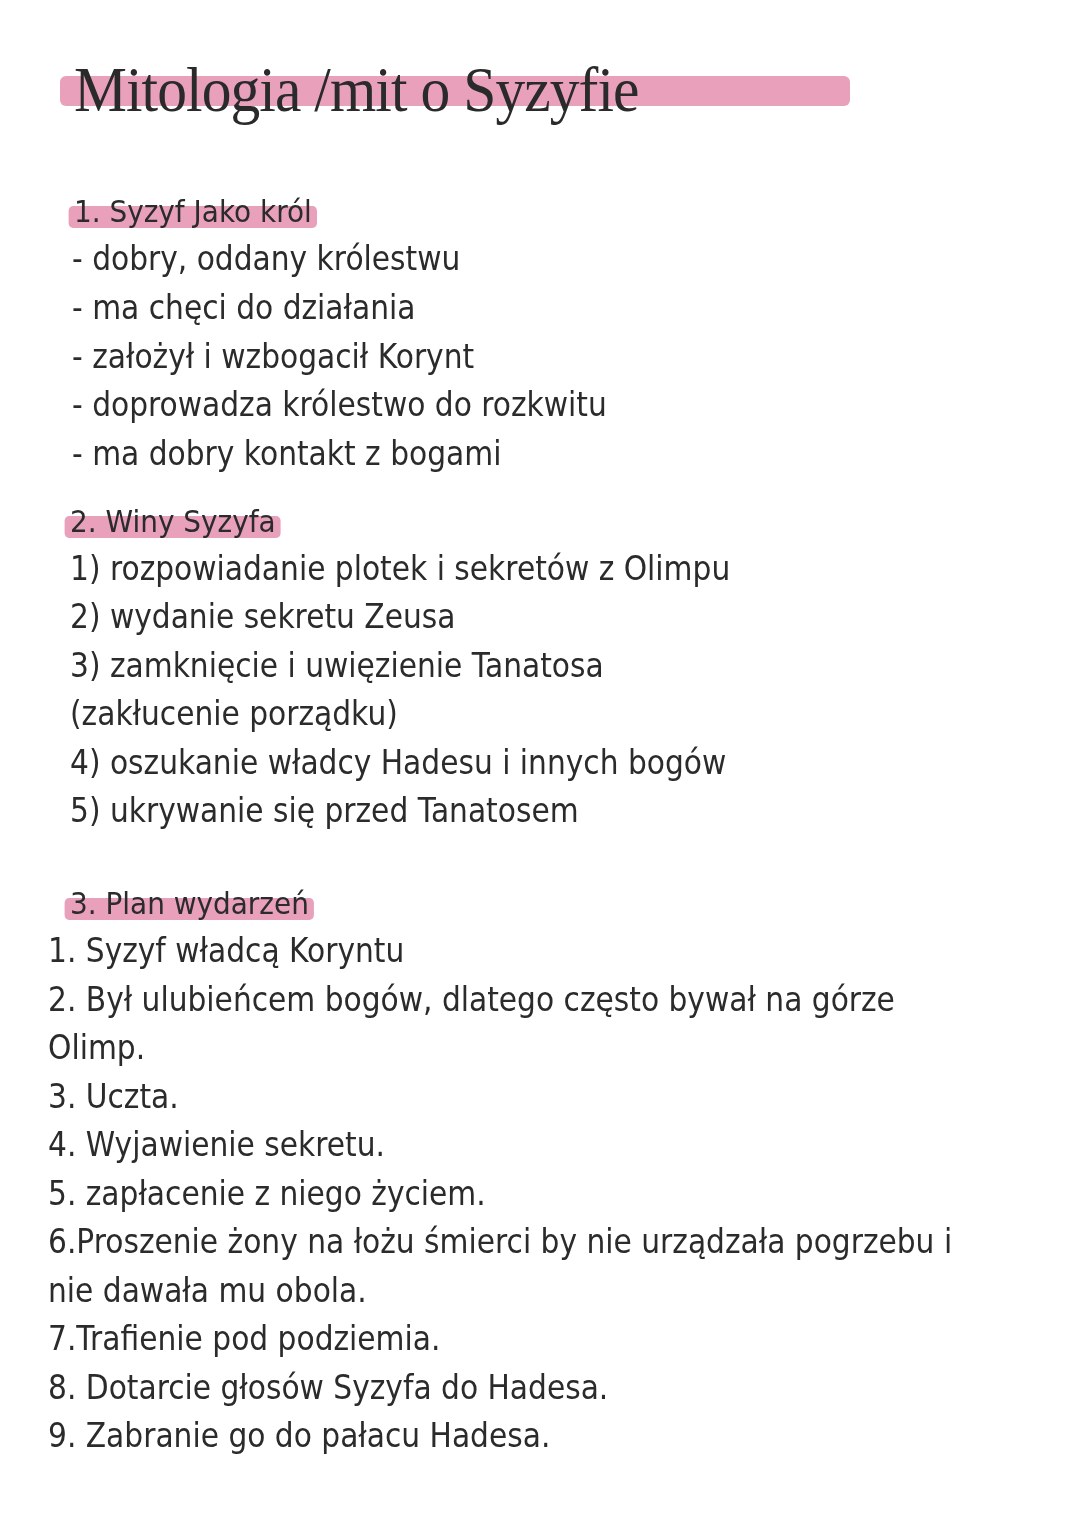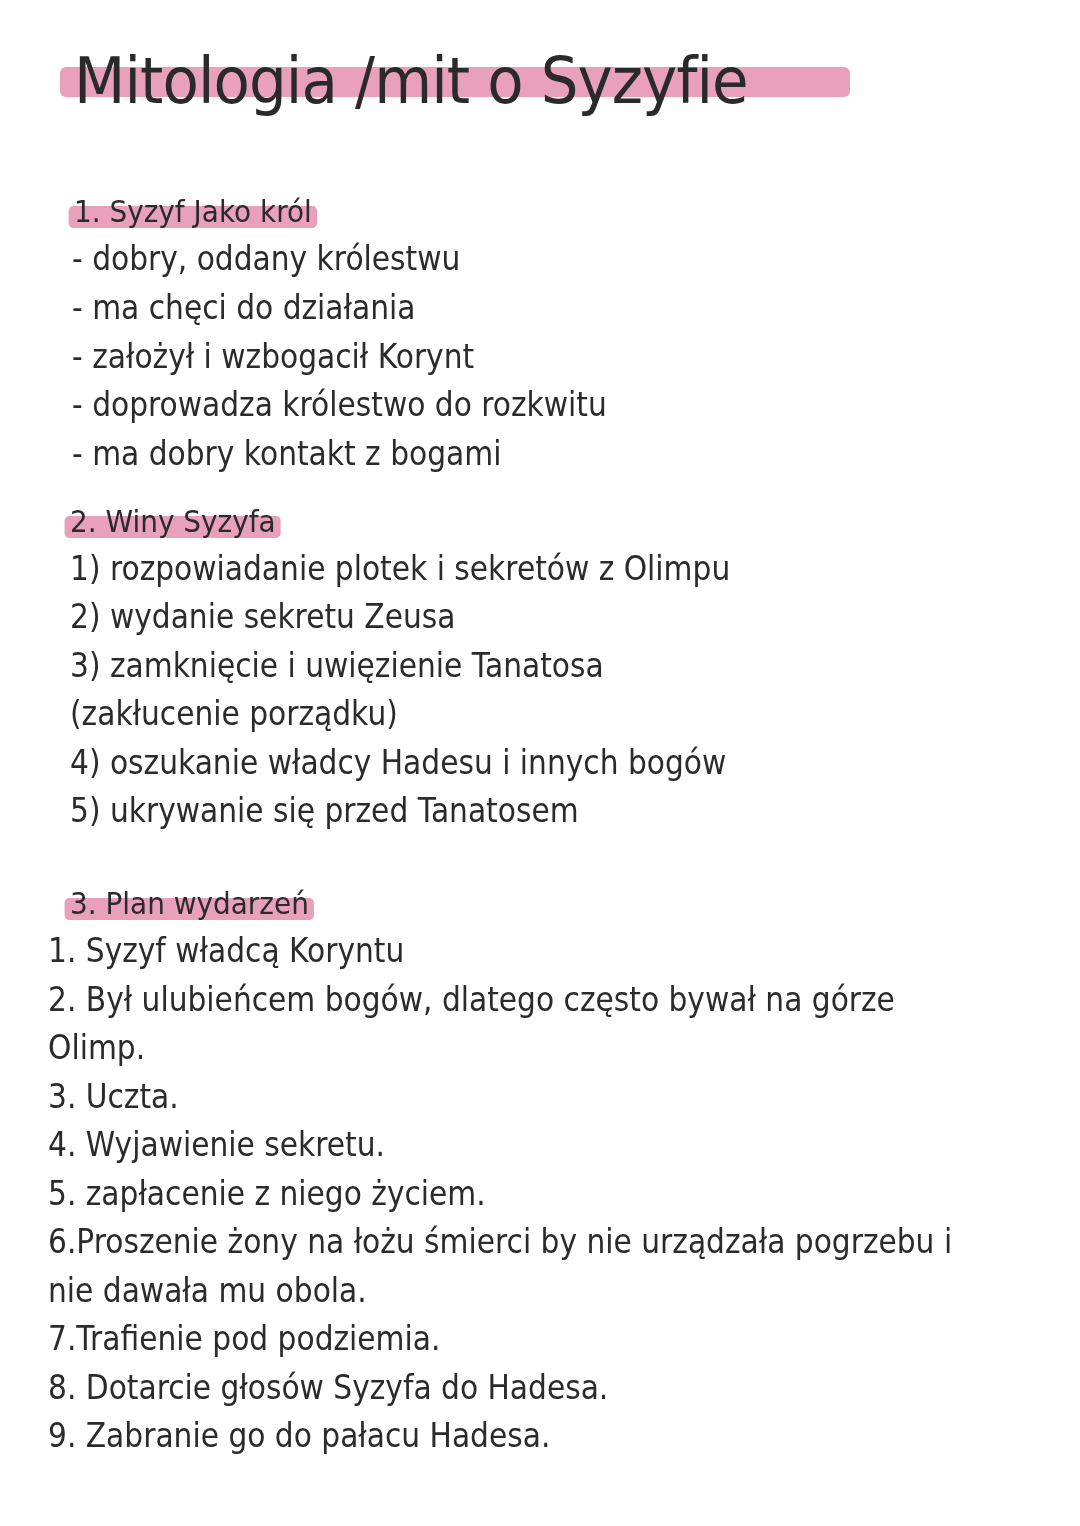--- a/index.html
+++ b/index.html
@@ -1,20 +1,20 @@
 <!DOCTYPE html>
 <html><head>
 <meta charset="utf-8">
 <style>
   html, body { margin:0; padding:0; }
   body {
     width:1080px; height:1526px; background:#ffffff; position:relative; overflow:hidden;
     font-family:"DejaVu Sans", sans-serif; color:#2b2b2b;
   }
-  .title-wrap { position:absolute; left:60px; top:43px; }
+  .title-wrap { position:absolute; left:60px; top:52px;font-family:Liberation Serif, serif; }
   .title-hl { position:absolute; left:0; top:24px; width:790px; height:30px; background:#e8a0bb; border-radius:6px; }
   .title { position:relative; font-size:64px; line-height:76px; letter-spacing:-1px; color:#2a2a2a; margin-left:14px; font-weight:400; transform:scaleX(0.93); transform-origin:left; white-space:nowrap; }
   .heading { position:absolute; font-size:31px; line-height:38px; white-space:nowrap; transform:scaleX(0.9); transform-origin:left; }
   .heading .hl { position:absolute; left:-6px; right:-6px; top:14px; height:22px; background:#e8a0bb; border-radius:5px; z-index:0; }
   .heading span.t { position:relative; z-index:1; }
   .line { position:absolute; font-size:33px; line-height:40px; white-space:nowrap; transform:scaleX(0.9); transform-origin:left; color:#2b2b2b; }
 </style>
 </head>
 <body>
 

